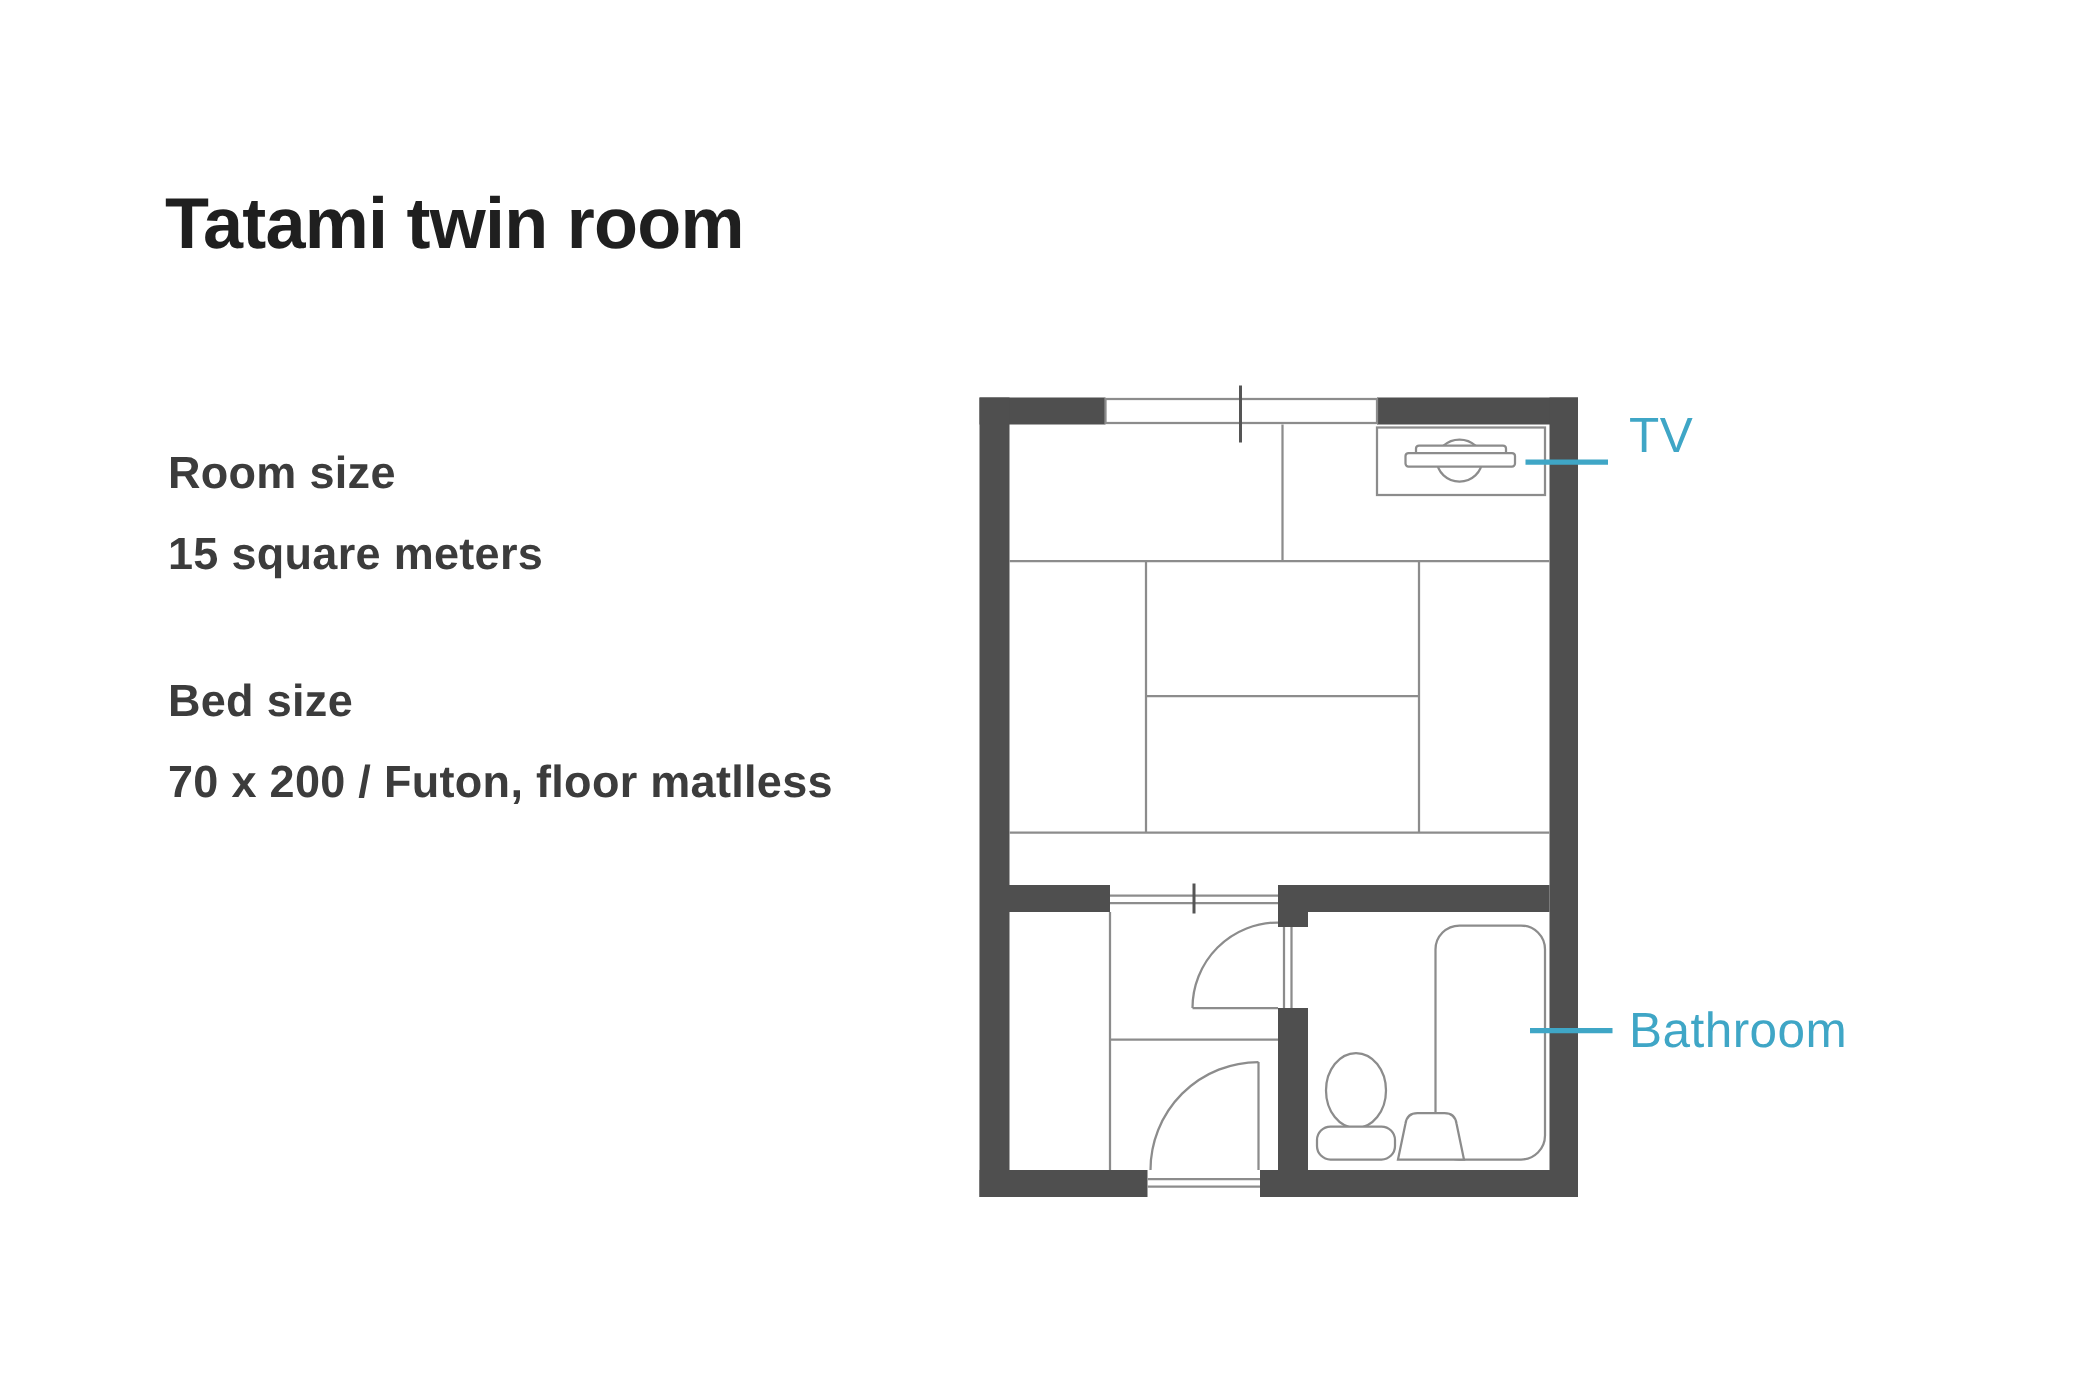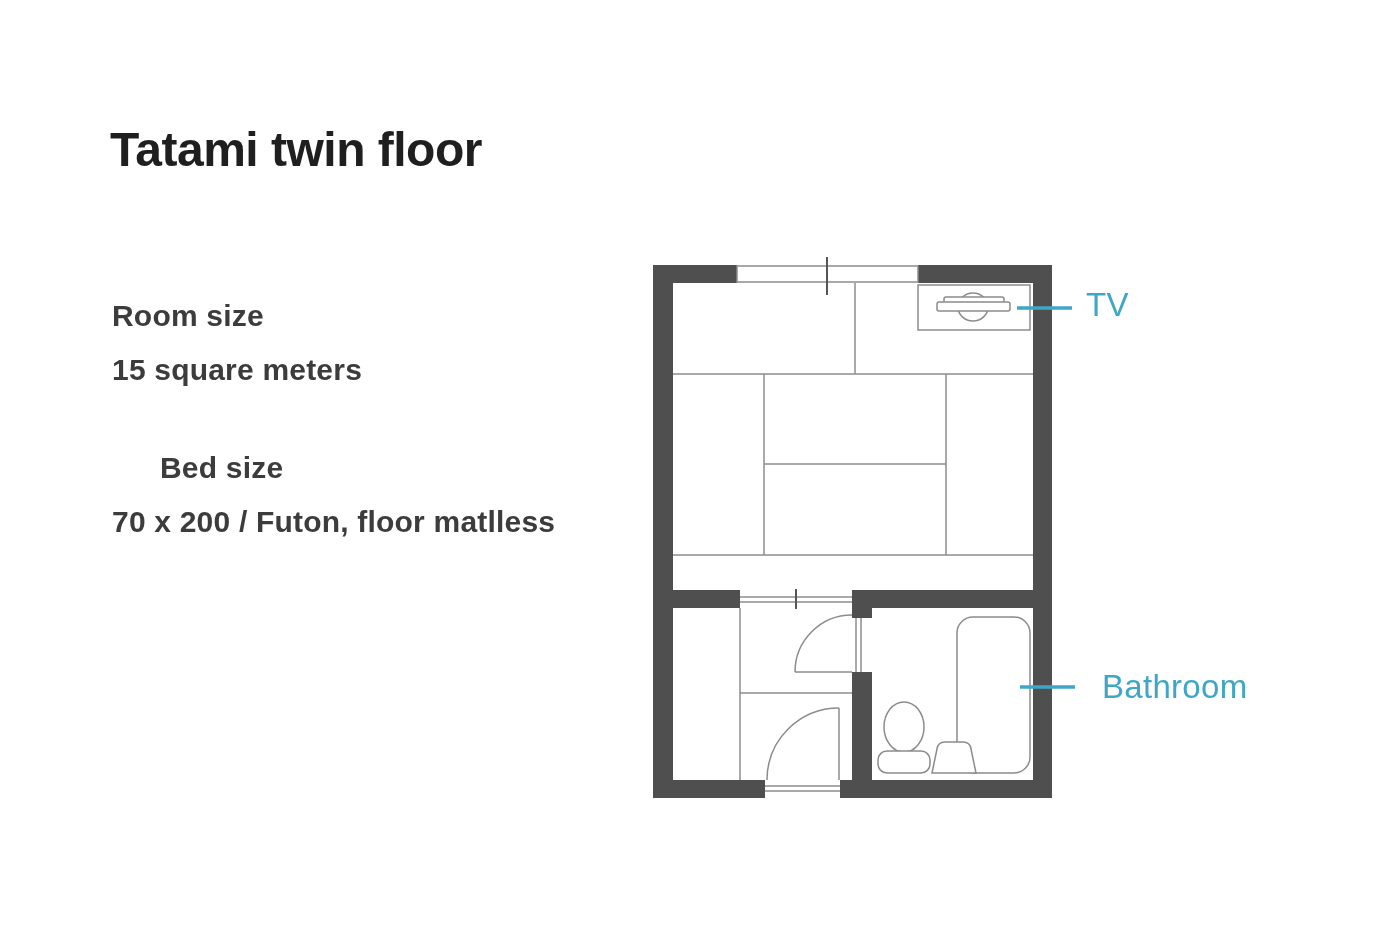--- a/index.html
+++ b/index.html
@@ -19,40 +19,40 @@
     font-size:48px;font-weight:700;letter-spacing:-0.5px;
     color:var(--heading);white-space:nowrap;
   }
   .spec-line{
     position:absolute;left:112px;
     font-size:30px;font-weight:700;color:var(--body);
     white-space:nowrap;letter-spacing:0.2px;
   }
   .spec-room-label{top:299px;}
   .spec-room-value{top:353px;}
-  .spec-bed-label{top:451px;margin-left:48px;}
+  .spec-bed-label{top:451px;}
   .spec-bed-value{top:505px;}
   .callout{
     position:absolute;
     font-size:33px;color:var(--accent);
     white-space:nowrap;letter-spacing:0.3px;
   }
-  .callout-tv{left:1086px;top:286px;}
-  .callout-bathroom{left:1086px;top:668px;margin-left:16px;}
+  .callout-tv{left:1086px;top:271px;}
+  .callout-bathroom{left:1086px;top:668px;}
   svg.floorplan{position:absolute;left:0;top:0;}
   .wall{fill:var(--wall);stroke:none;}
   .thin{fill:none;stroke:var(--line);stroke-width:1.5;}
   .thinfill{fill:#ffffff;stroke:var(--line);stroke-width:1.5;}
   .tick{stroke:#555555;stroke-width:2;fill:none;}
   .accent-line{stroke:var(--accent);stroke-width:3.5;fill:none;}
 </style>
 </head>
 <body>
 
-<div class="page-title">Tatami twin floor</div>
+<div class="page-title">Tatami twin room</div>
 
 <div class="spec-line spec-room-label">Room size</div>
 <div class="spec-line spec-room-value">15 square meters</div>
 <div class="spec-line spec-bed-label">Bed size</div>
 <div class="spec-line spec-bed-value">70 x 200 / Futon, floor matlless</div>
 
 <svg class="floorplan" width="1400" height="933" viewBox="0 0 1400 933">
 
   <g>
     <rect class="wall" x="653" y="265" width="84" height="18"></rect>

